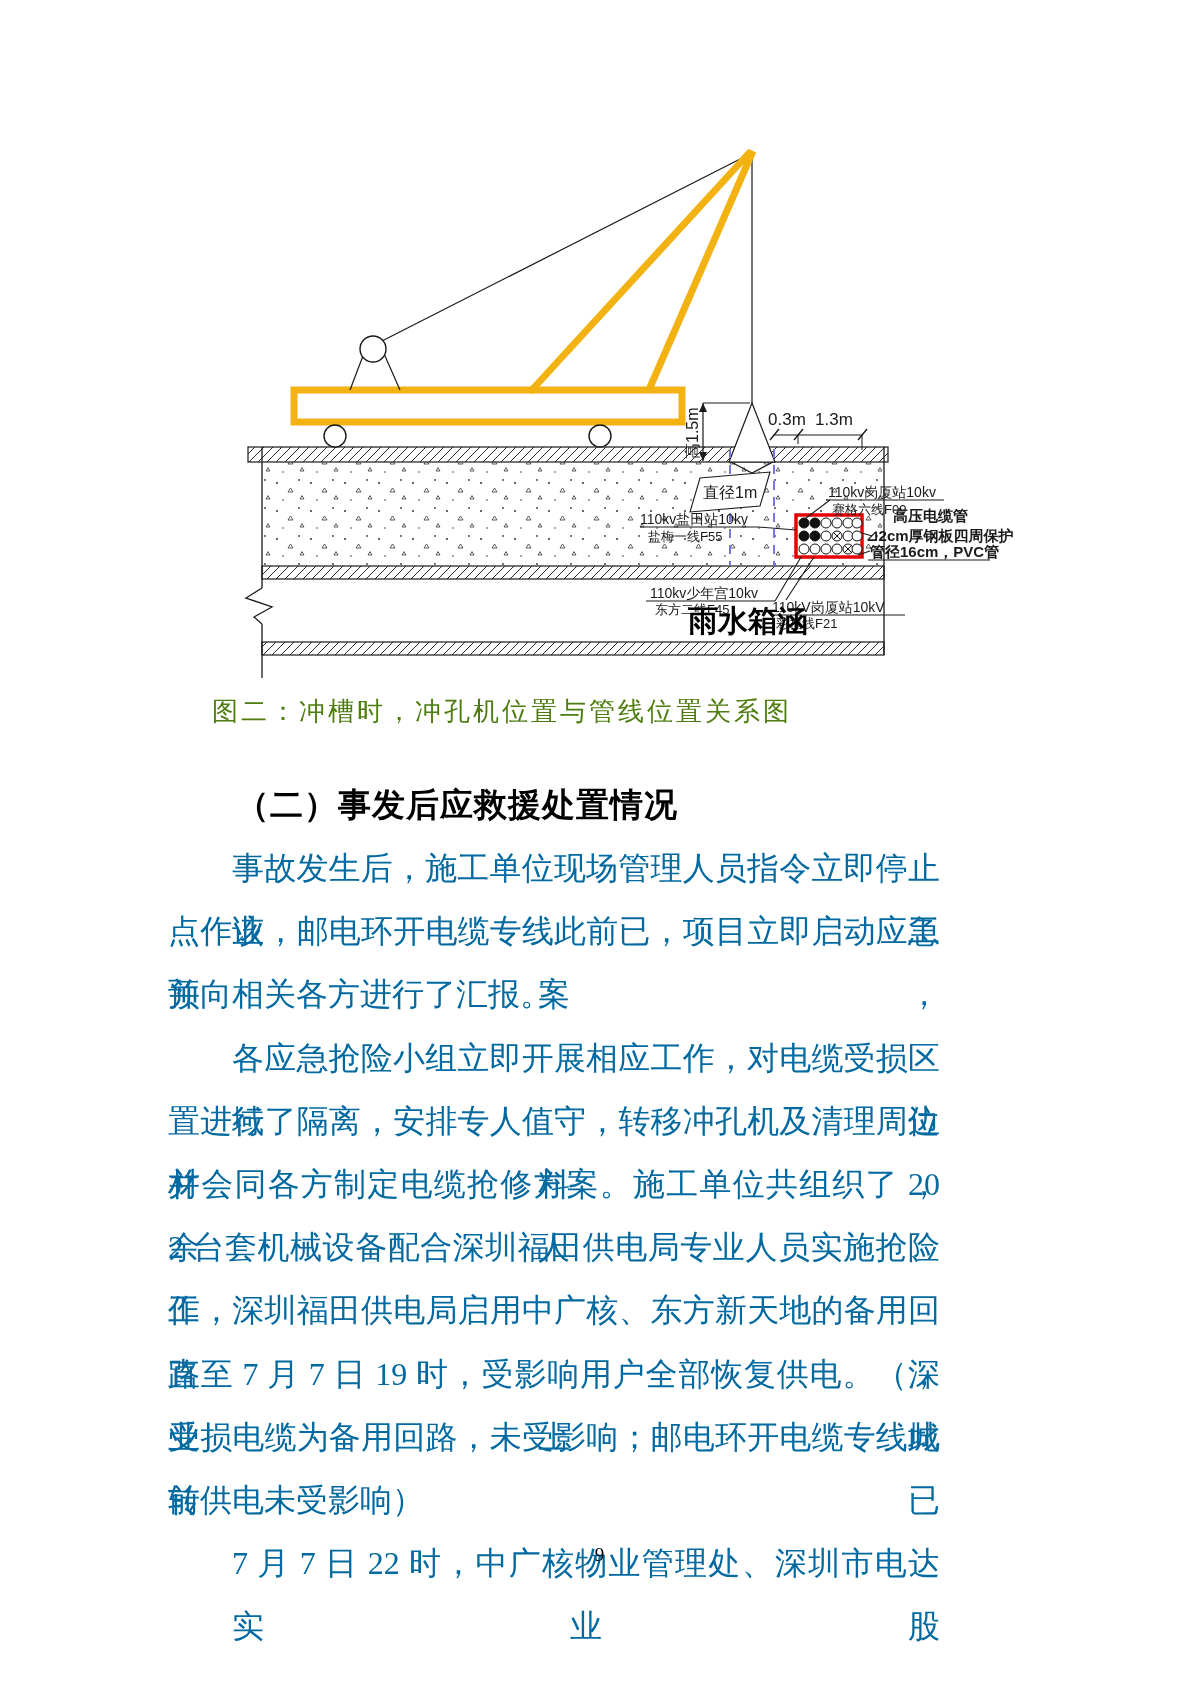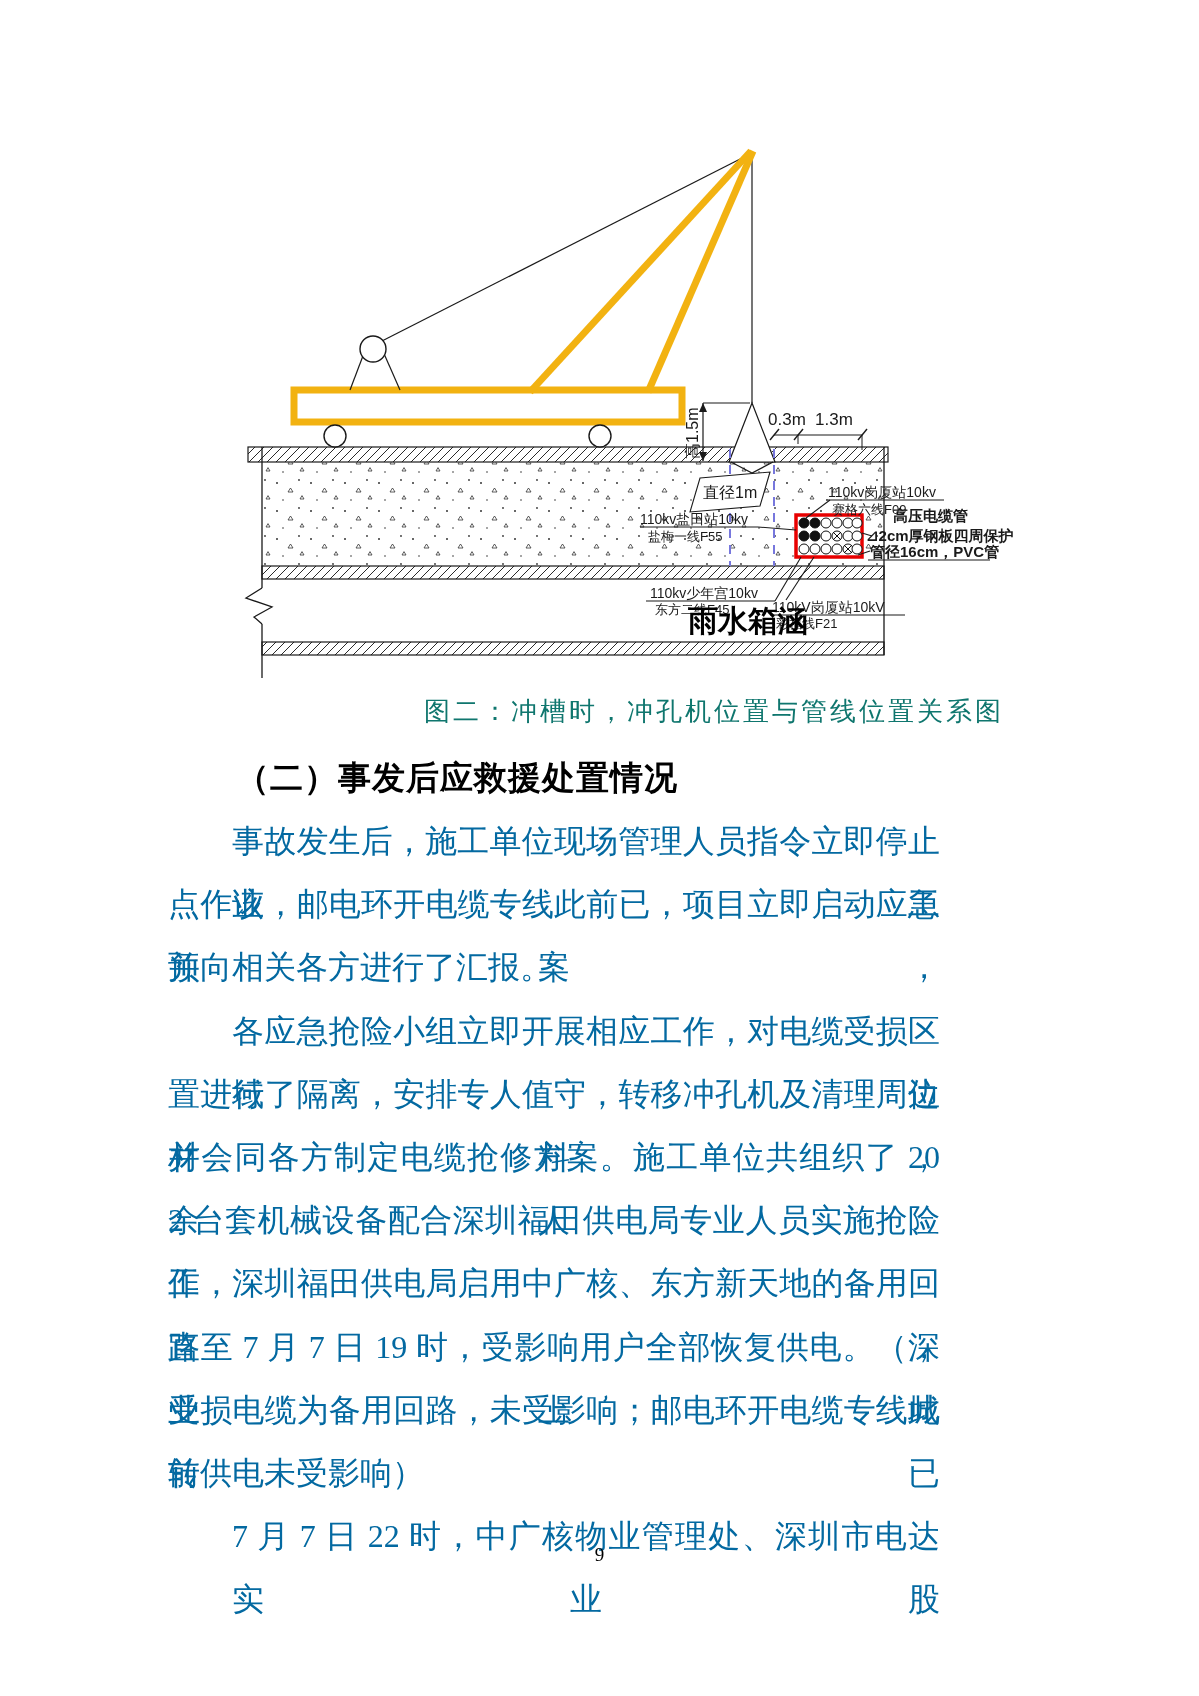--- a/index.html
+++ b/index.html
@@ -1,22 +1,22 @@
 <!DOCTYPE html>
 <html><head>
 <meta charset="utf-8">
 <style>
   html,body{margin:0;padding:0;background:#888;}
   #page{position:relative;width:1199px;height:1696px;background:#ffffff;margin:0 auto;overflow:hidden;
         font-family:"Liberation Serif","DejaVu Serif",serif;color:#000;}
   #diagram{position:absolute;left:0;top:0;width:1199px;height:700px;}
   .dlabel{font-family:"Liberation Sans","DejaVu Sans",sans-serif;fill:#1a1a1a;}
-  #caption{position:absolute;left:0;top:694px;width:1004px;text-align:right;
-           font-size:26px;letter-spacing:3px;color:#0f766e;}
-  #textcol{position:absolute;left:168px;top:746px;width:772px;}
+  #caption{position:absolute;left:0;top:694px;width:1004px;text-align:center;
+           font-size:26px;letter-spacing:3px;color:#4d7c0f;}
+  #textcol{position:absolute;left:168px;top:773px;width:772px;}
   .heading{font-size:33px;font-weight:bold;line-height:64px;padding-left:68px;
            font-family:"Liberation Serif","DejaVu Serif",serif;letter-spacing:1px;}
   .bline{font-size:32px;line-height:63.2px;height:63.2px;white-space:nowrap;color:#0369a1;}
   .fill{text-align:justify;text-align-last:justify;white-space:normal;}
   .indent{padding-left:64px;}
   #pageno{position:absolute;left:0;top:1544px;width:1199px;text-align:center;
           font-size:19px;font-family:"Liberation Serif",serif;}
 </style>
 </head>
 <body>

